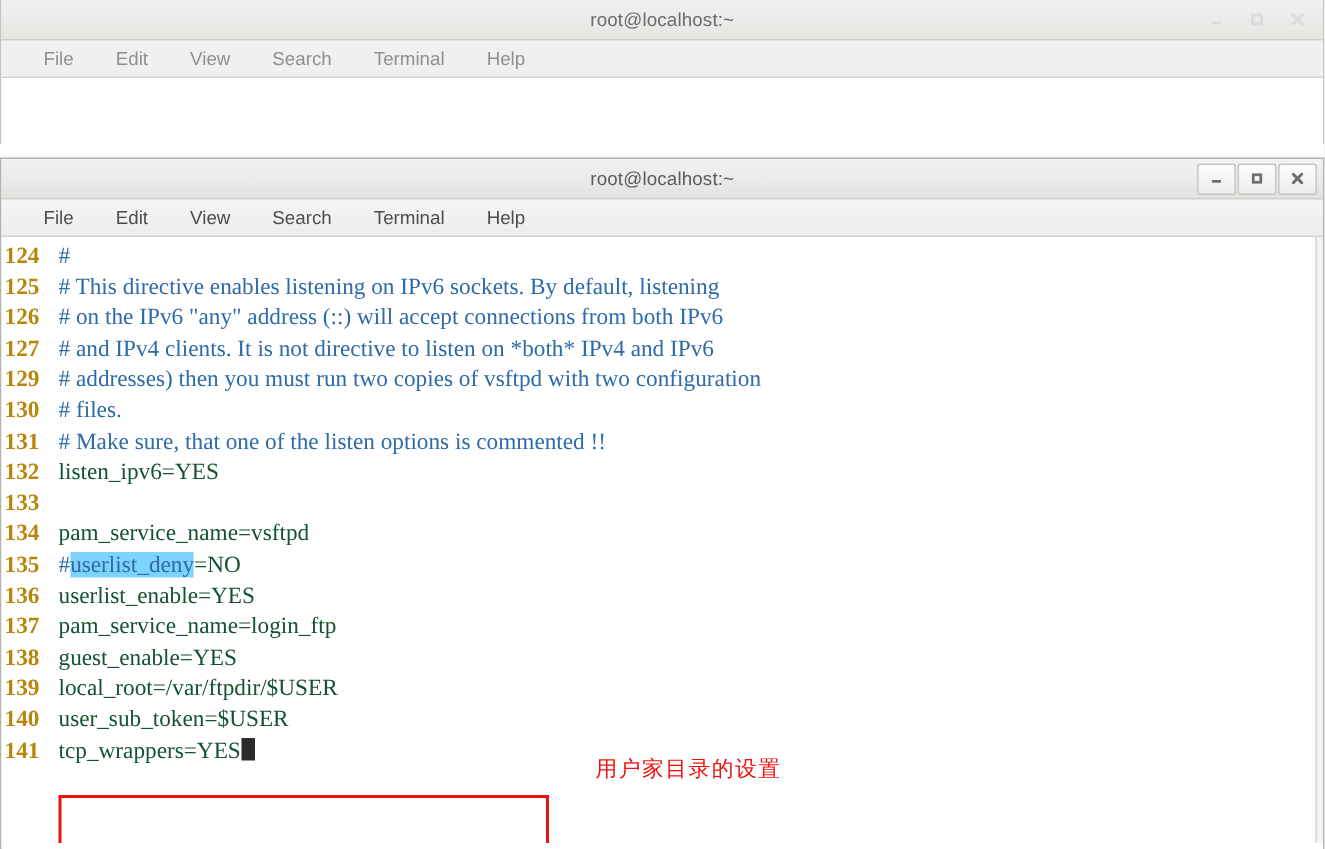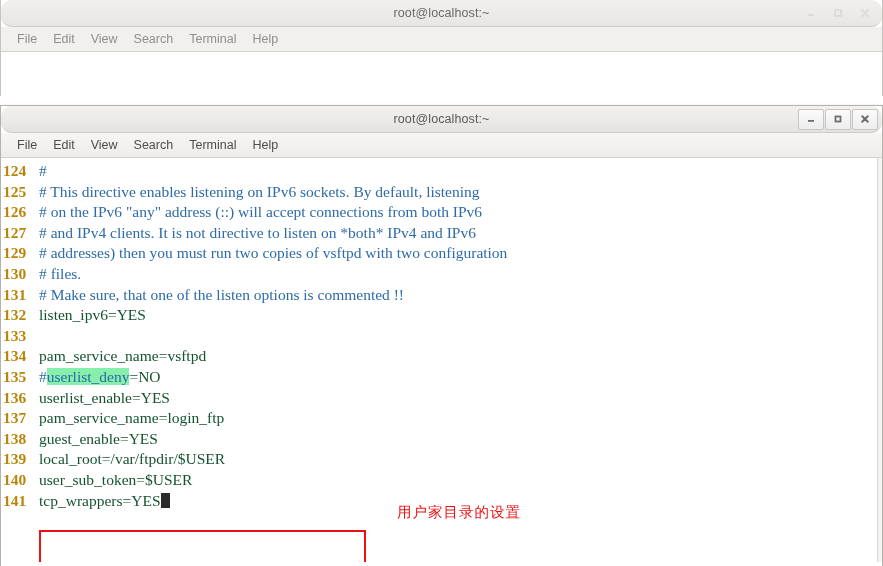--- a/index.html
+++ b/index.html
@@ -23,21 +23,20 @@
   }
   .titlebar {
     height: 27px;
     position: relative;
     display: flex;
     align-items: center;
     justify-content: center;
     background: linear-gradient(to bottom, #f2f1f0 0%, #ebeae8 55%, #e4e2e0 100%);
     border-bottom: 1px solid #cfcdc9;
     box-sizing: border-box;
-    border-radius: 11px;
   }
   .titlebar.inactive {
     background: linear-gradient(to bottom, #f1f0ef 0%, #eceae8 60%, #e8e6e3 100%);
   }
   .title-text {
     font-size: 12.5px;
     color: #6a6a6a;
     letter-spacing: 0.1px;
     font-family: "Liberation Sans", sans-serif;
   }
@@ -78,20 +77,21 @@
     border-bottom: 1px solid #d3d1cd;
     box-sizing: border-box;
   }
   .menubar.inactive { background: #f1f0ef; }
   .menu-item {
     font-size: 12.5px;
     color: #8f8f8f;
     padding: 2px 8px;
     font-family: "Liberation Sans", sans-serif;
     white-space: nowrap;
+    margin-left: 12px;
   }
   .menubar.active .menu-item { color: #4d4d4d; }
 
   
   .term-body {
     background: #ffffff;
     font-family: "DejaVu Sans Mono", "Liberation Mono", monospace;
     font-size: 15.5px;
     line-height: 20.6px;
     color: #1f1f1f;
@@ -158,21 +158,21 @@
     display: inline-block;
     width: 38px;
     text-align: left;
     padding-left: 2px;
     box-sizing: border-box;
     color: #b8860b;
     font-weight: bold;
   }
   .cmt { color: #2e6ba8; }
   .txt { color: #14532d; }
-  .hl  { background: #86efac; color: #2e6ba8; }
+  .hl  { background: #7dd3fc; color: #2e6ba8; }
 
   
   .vim-scroll {
     position: absolute;
     right: 0; top: 0;
     width: 4px; height: 100%;
     border-left: 1px solid #d8d6d2;
     background: #f4f3f1;
   }
 

